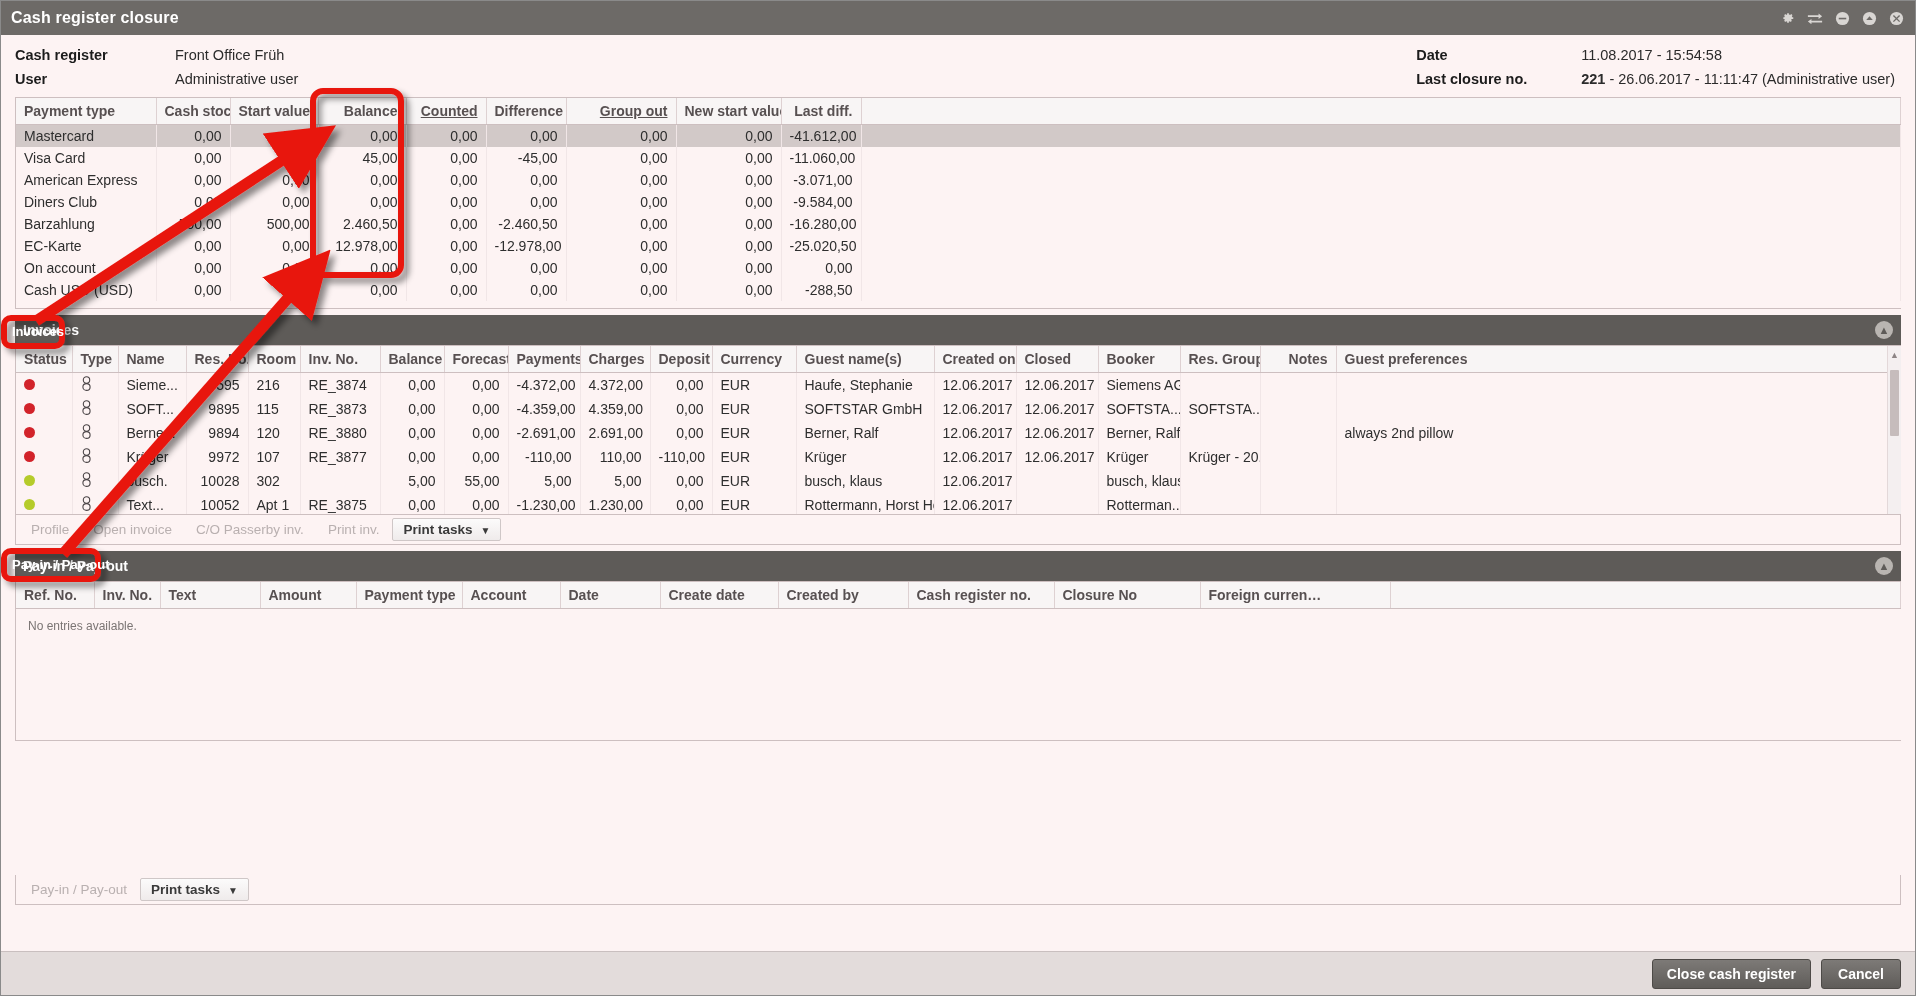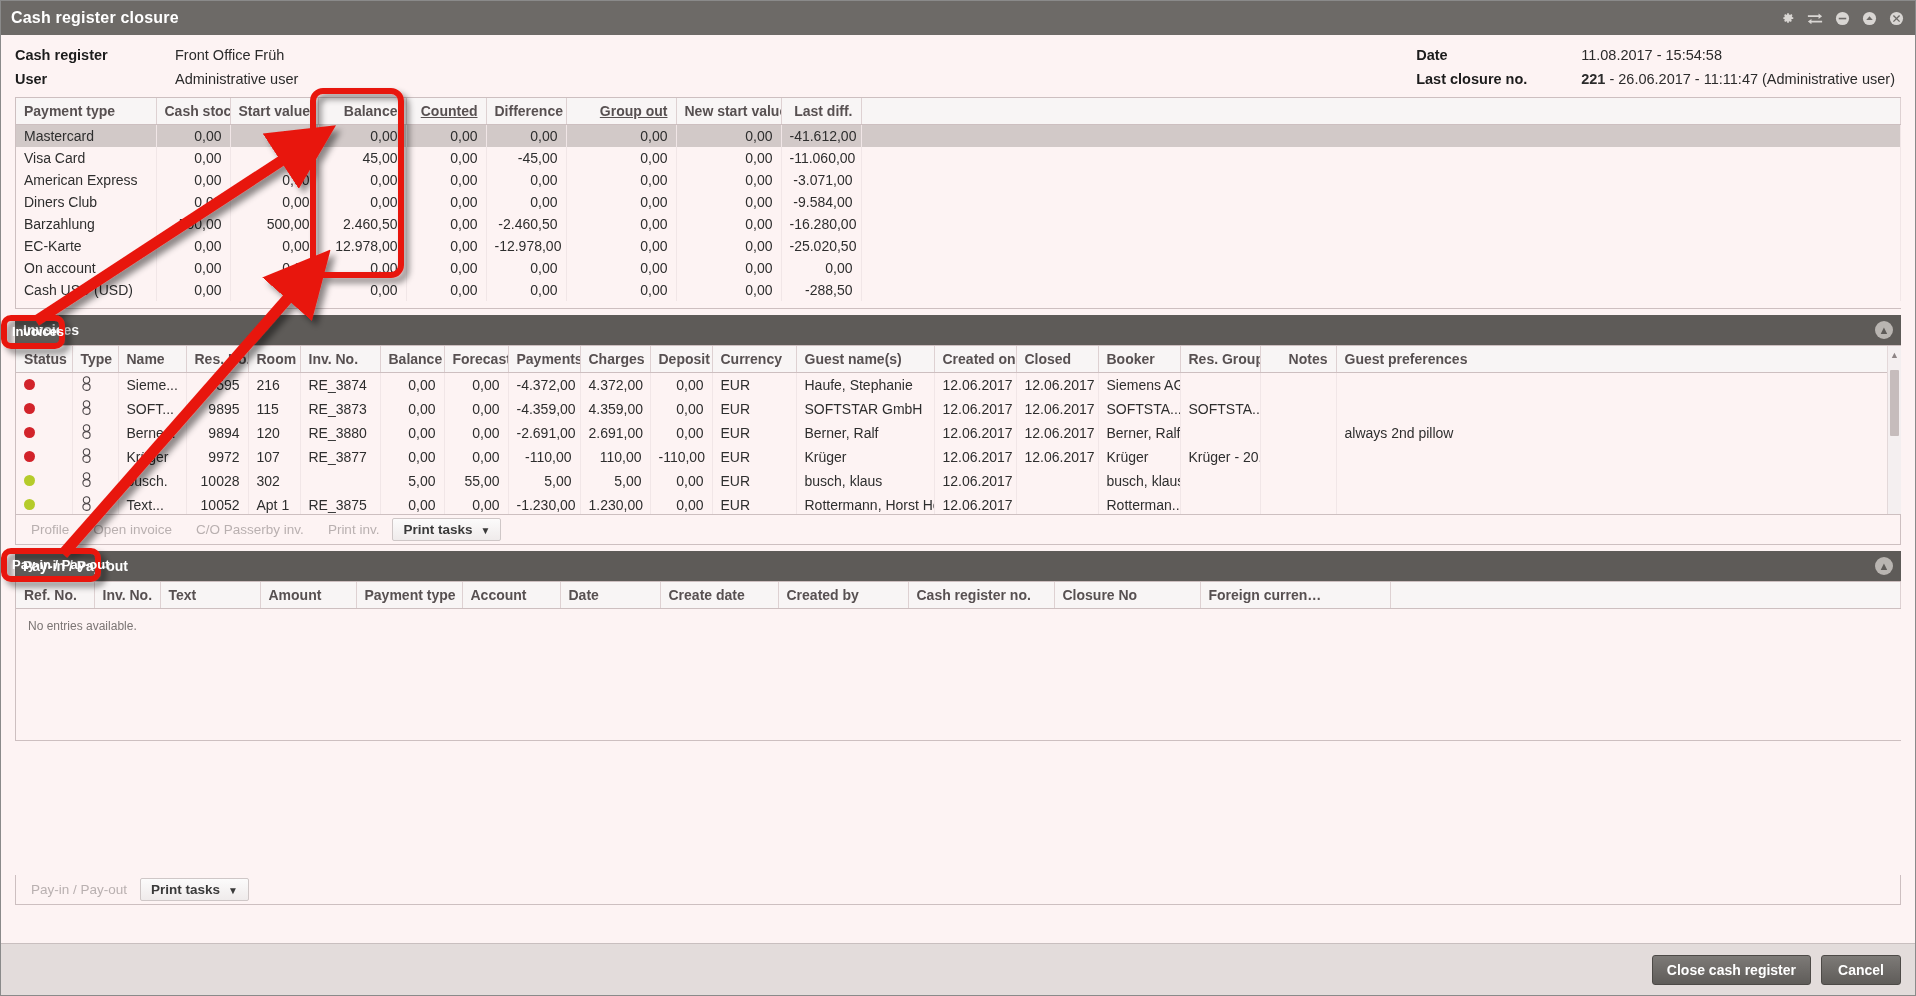--- a/index.html
+++ b/index.html
@@ -155,21 +155,21 @@
   }
   .vscroll .arr {
     position:absolute; left:0; right:0; top:2px; height: 14px;
     display:flex; align-items:center; justify-content:center;
     font-size: 9px; color:#8d8485;
   }
 
   
   .footer {
     position: absolute; left: 0; right: 0; bottom: 0;
-    height: 52px; background: #e3dcdb;
+    height: 44px; background: #e3dcdb;
     border-top: 1px solid #c9bfbf;
     display: flex; align-items: center; justify-content: flex-end;
     padding-right: 14px; gap: 10px;
   }
   .btn {
     background: linear-gradient(#7d7a77,#5f5c59);
     color: #fff; font-weight: bold; font-size: 14px;
     border: 1px solid #4d4a47; border-radius: 3px;
     padding: 6px 14px; cursor: pointer;
     min-width: 80px; text-align: center;

